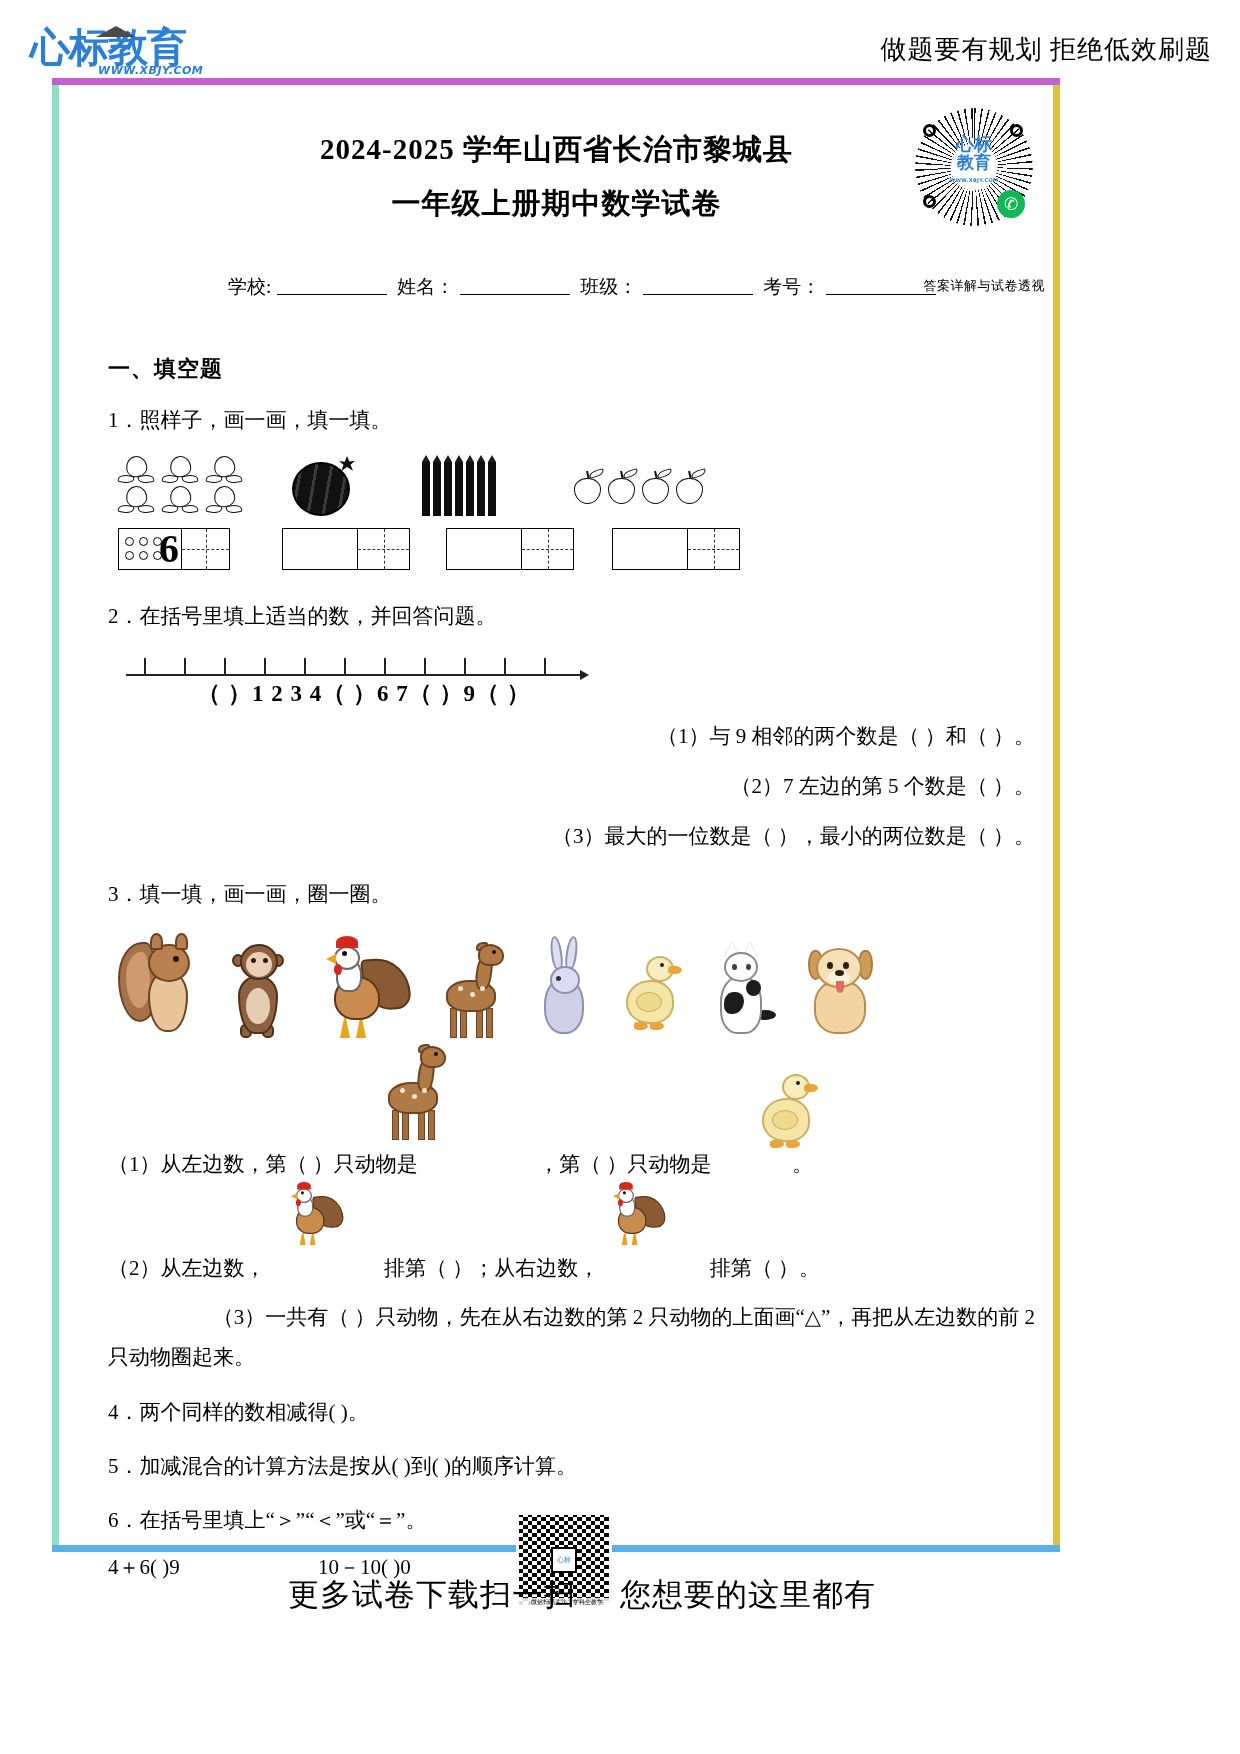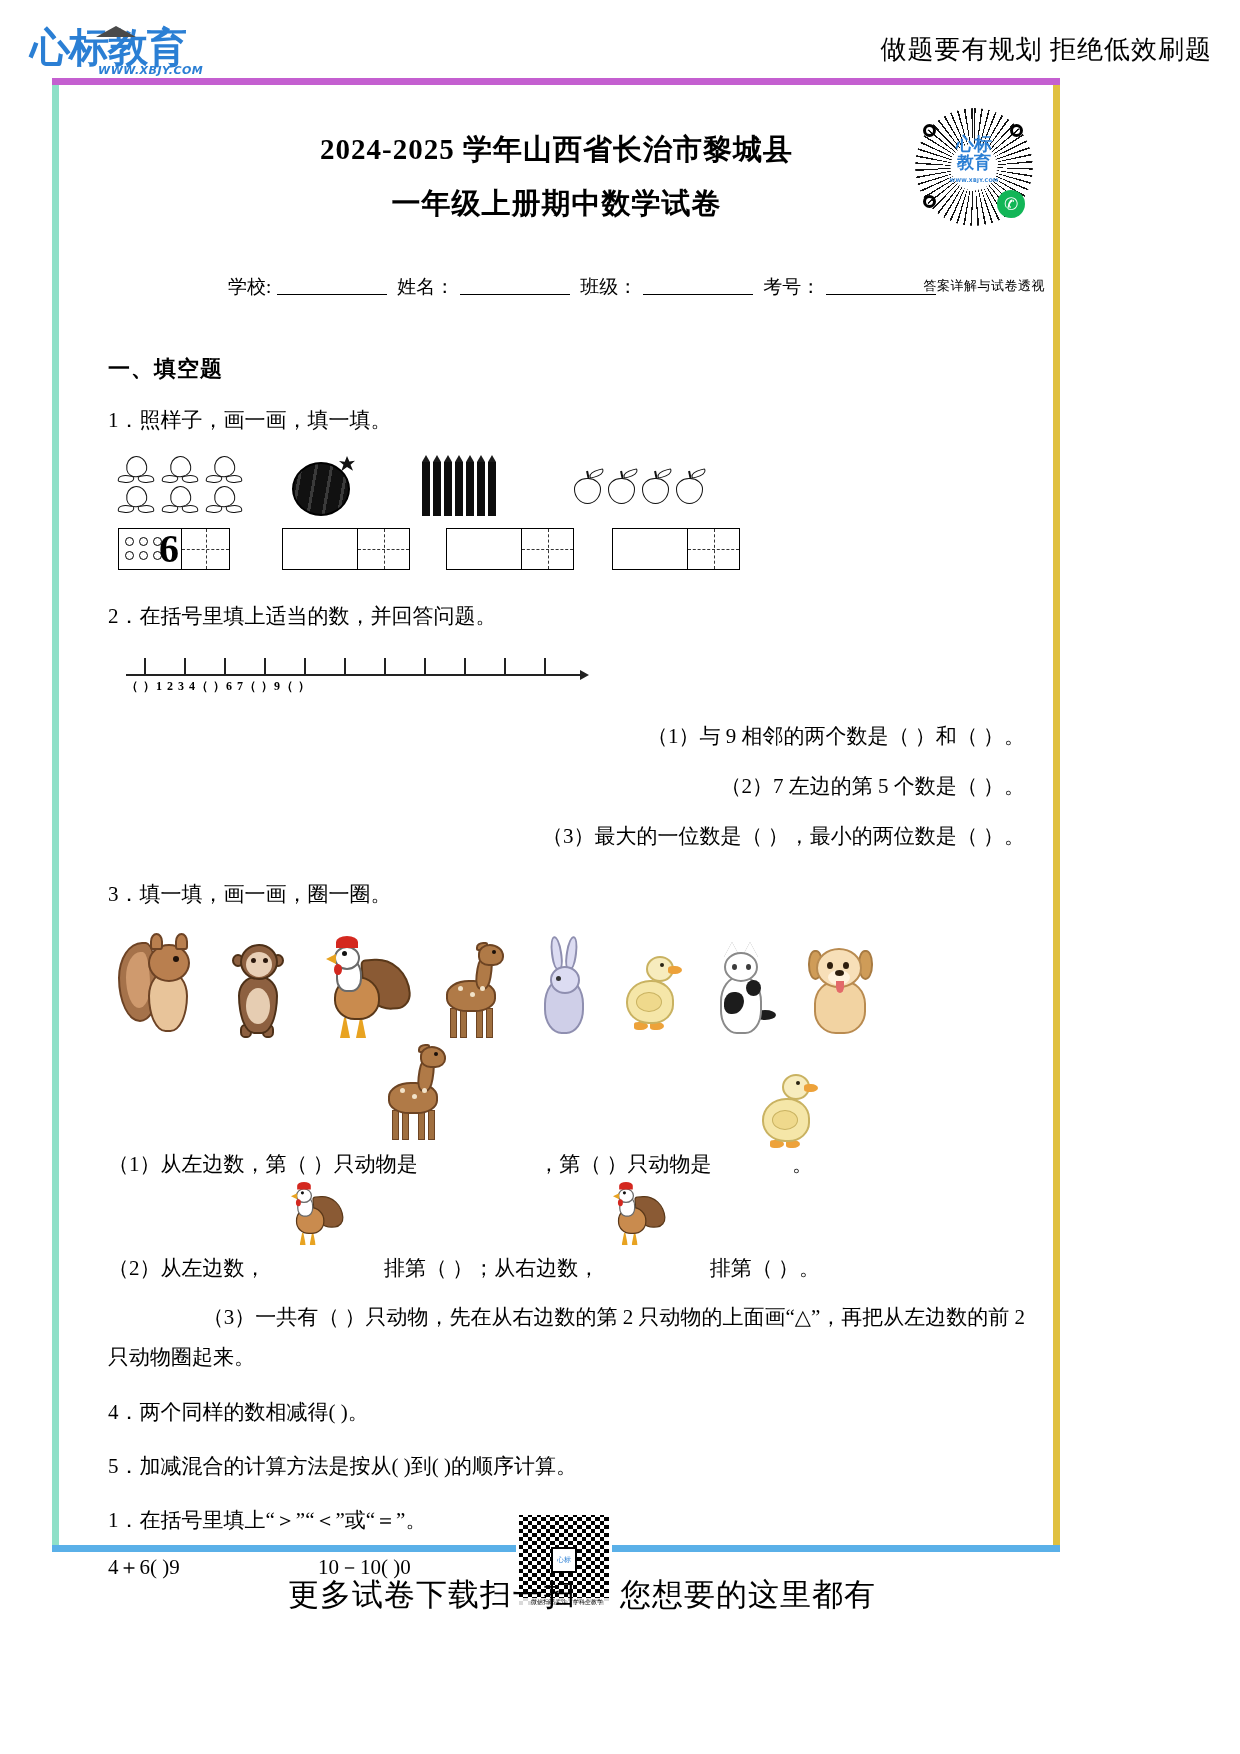--- a/index.html
+++ b/index.html
@@ -184,21 +184,21 @@
     right: 8px; top: 3px;
     font-family: "DejaVu Sans", sans-serif;
     font-size: 13px;
     letter-spacing: .5px;
   }
 
   
   .content {
     margin-top: 54px;
     padding-left: 48px;
-    padding-right: 28px;
+    padding-right: 18px;
   }
   .sec-head {
     font-size: 22px;
     font-weight: bold;
     font-family: "Liberation Sans", sans-serif;
     letter-spacing: 1px;
     margin-bottom: 16px;
   }
   .q {
     font-size: 21px;
@@ -396,27 +396,28 @@
     border-left: 9px solid #222;
   }
   .tick {
     position: absolute;
     top: 10px;
     width: 2.2px; height: 17px;
     background: #222;
   }
   .nl-labels {
     position: absolute;
-    left: 0; top: 30px;
+    left: 8px; top: 30px;
     width: 460px;
-    font-size: 12px;
+    font-size: 23px;
     font-weight: bold;
     font-family: "Liberation Serif", serif;
     letter-spacing: 1px;
     white-space: nowrap;
+    text-align: center;
   }
 
   
   .animals-row {
     display: flex;
     align-items: flex-end;
     justify-content: flex-start;
     gap: 26px;
     margin-top: 14px;
     margin-left: 10px;
@@ -954,21 +955,21 @@
       <span>排第（    ）；从右边数，</span>
       <span class="fill-blank" style="width:100px;display:inline-block"></span>
       <span>排第（    ）。</span>
     </div>
 
     <div class="q sub" style="line-height:38px">（3）一共有（    ）只动物，先在从右边数的第 2 只动物的上面画“△”，再把从左边数的前 2</div>
     <div class="q tight" style="line-height:38px;margin-top:2px">只动物圈起来。</div>
 
     <div class="q" style="margin-top:16px">4．两个同样的数相减得(          )。</div>
     <div class="q">5．加减混合的计算方法是按从(          )到(          )的顺序计算。</div>
-    <div class="q">1．在括号里填上“＞”“＜”或“＝”。</div>
+    <div class="q">6．在括号里填上“＞”“＜”或“＝”。</div>
 
     <div class="cmp-row">
       <div class="cmp-item">4＋6(          )9</div>
       <div class="cmp-item">10－10(          )0</div>
       <div class="cmp-item">7－4(          )4</div>
     </div>
 
   </div>
 </div>
 

